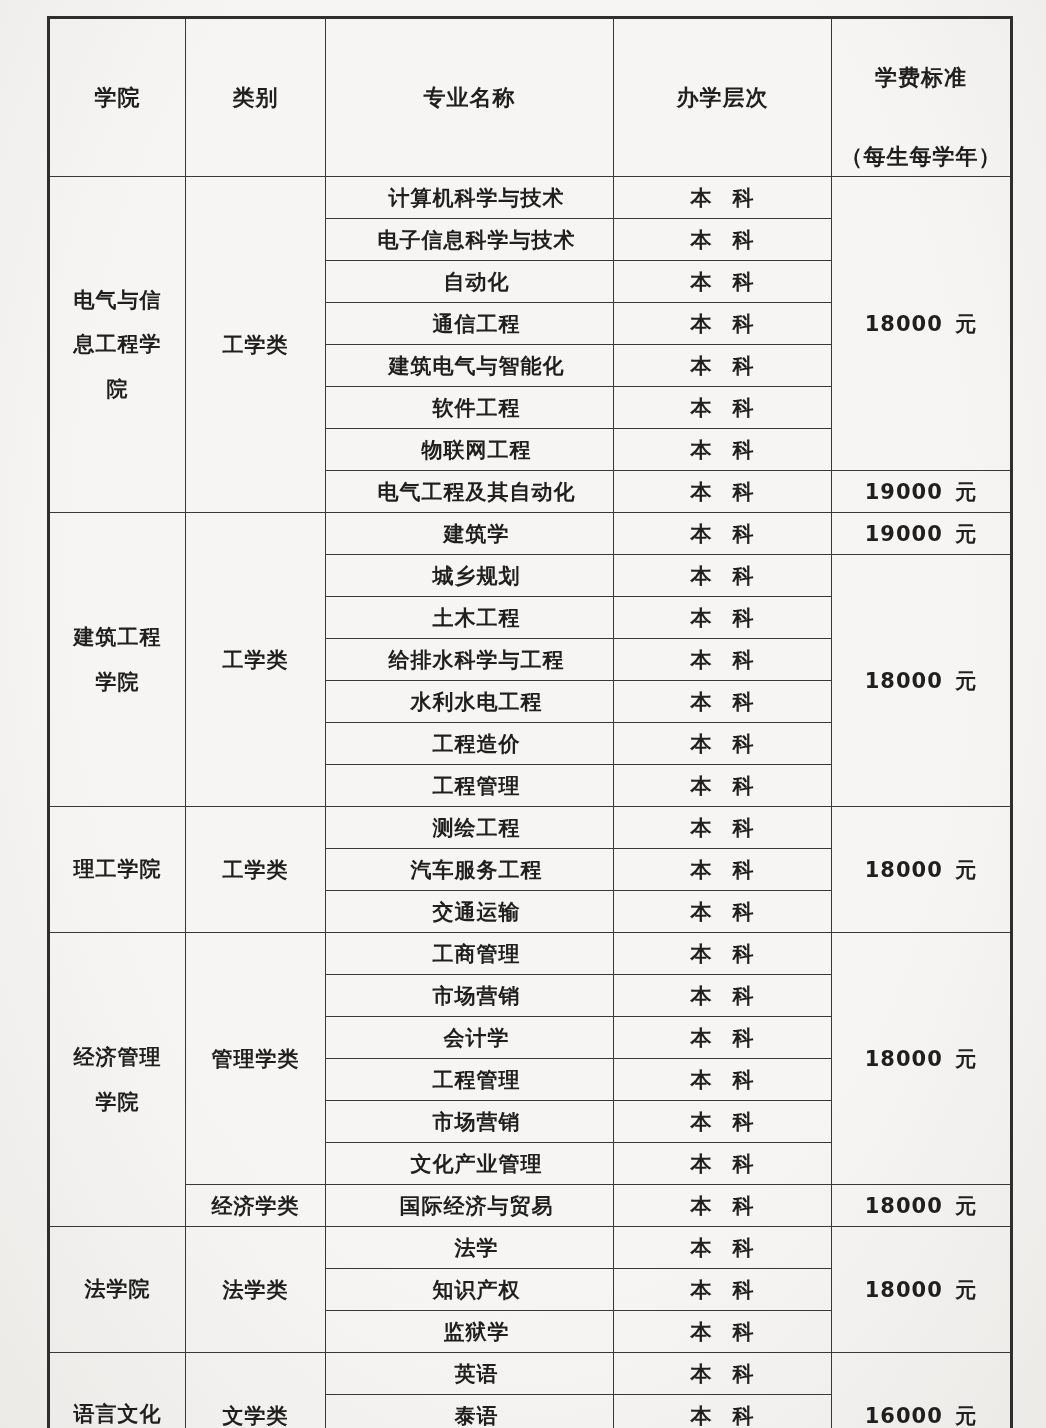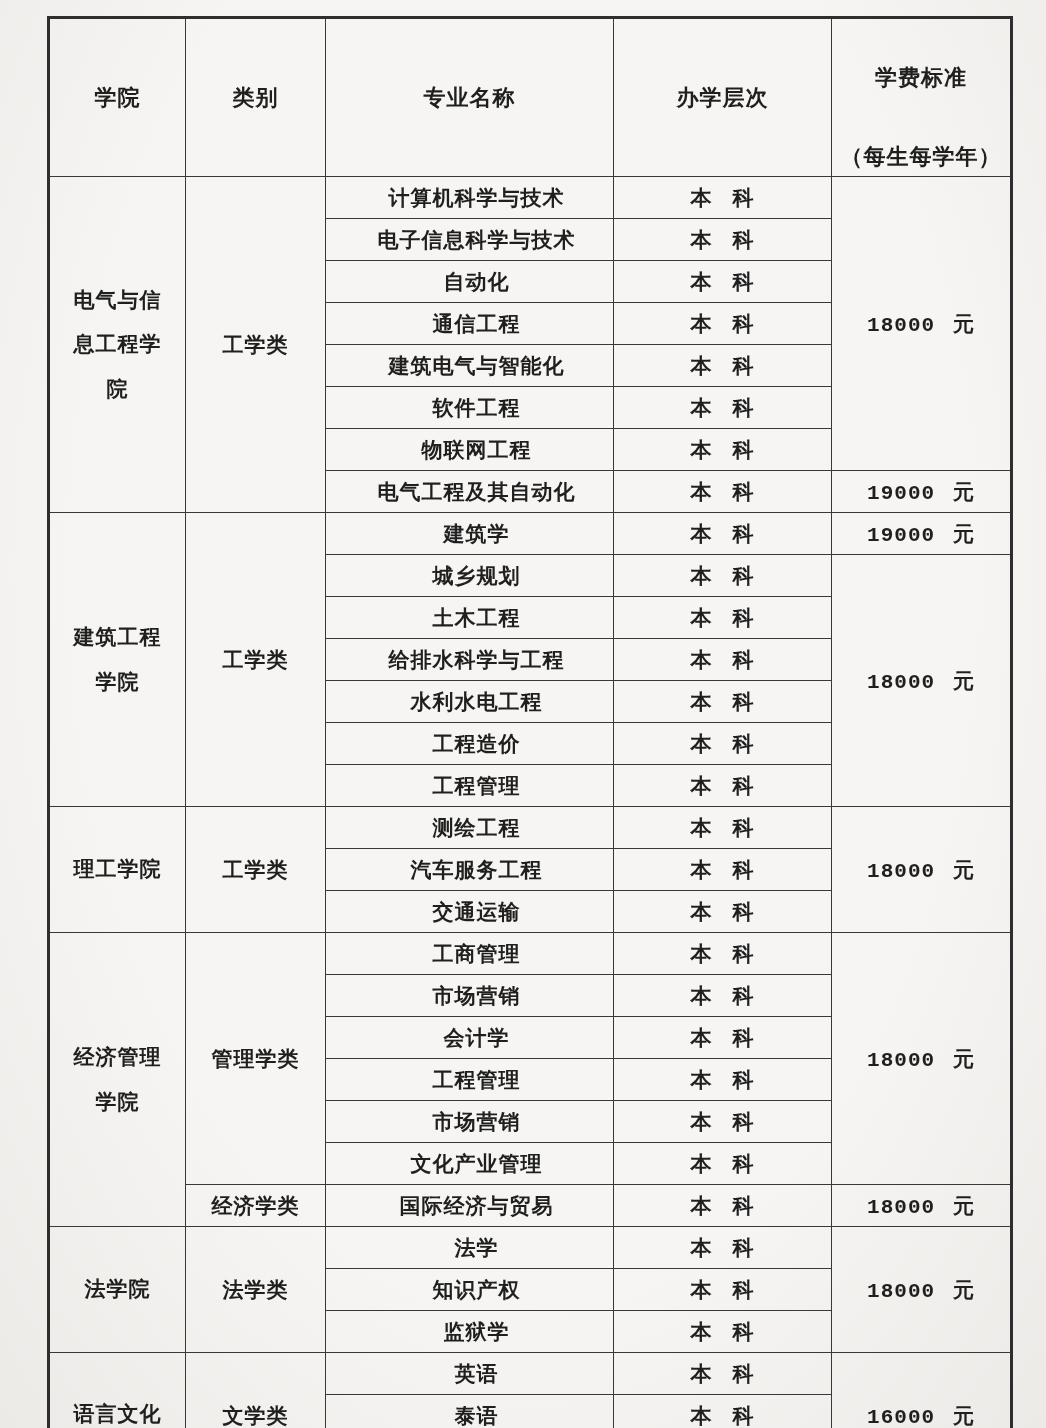--- a/index.html
+++ b/index.html
@@ -42,21 +42,21 @@
     height: 86px;
     font-size: 22px;
     font-weight: 600;
   }
   .fee-table td { height: 41px; }
   .fee-table .major {
     text-align: center;
     padding-left: 14px;
   }
   .fee-table .level { word-spacing: 0.55em; }
-  .fee-table .tuition, .fee-table td.tuition { word-spacing: 0.2em; font-family: Liberation Mono, monospace; }
+  .fee-table .tuition, .fee-table td.tuition { word-spacing: 0.2em; }
   .college-text {
     max-width: 96px;
     margin: 0 auto;
     line-height: 2.1;
     text-align: center;
   }
   .tuition-header-line { line-height: 1.75; margin-top: 40px; }
 </style>
 </head>
 <body>

